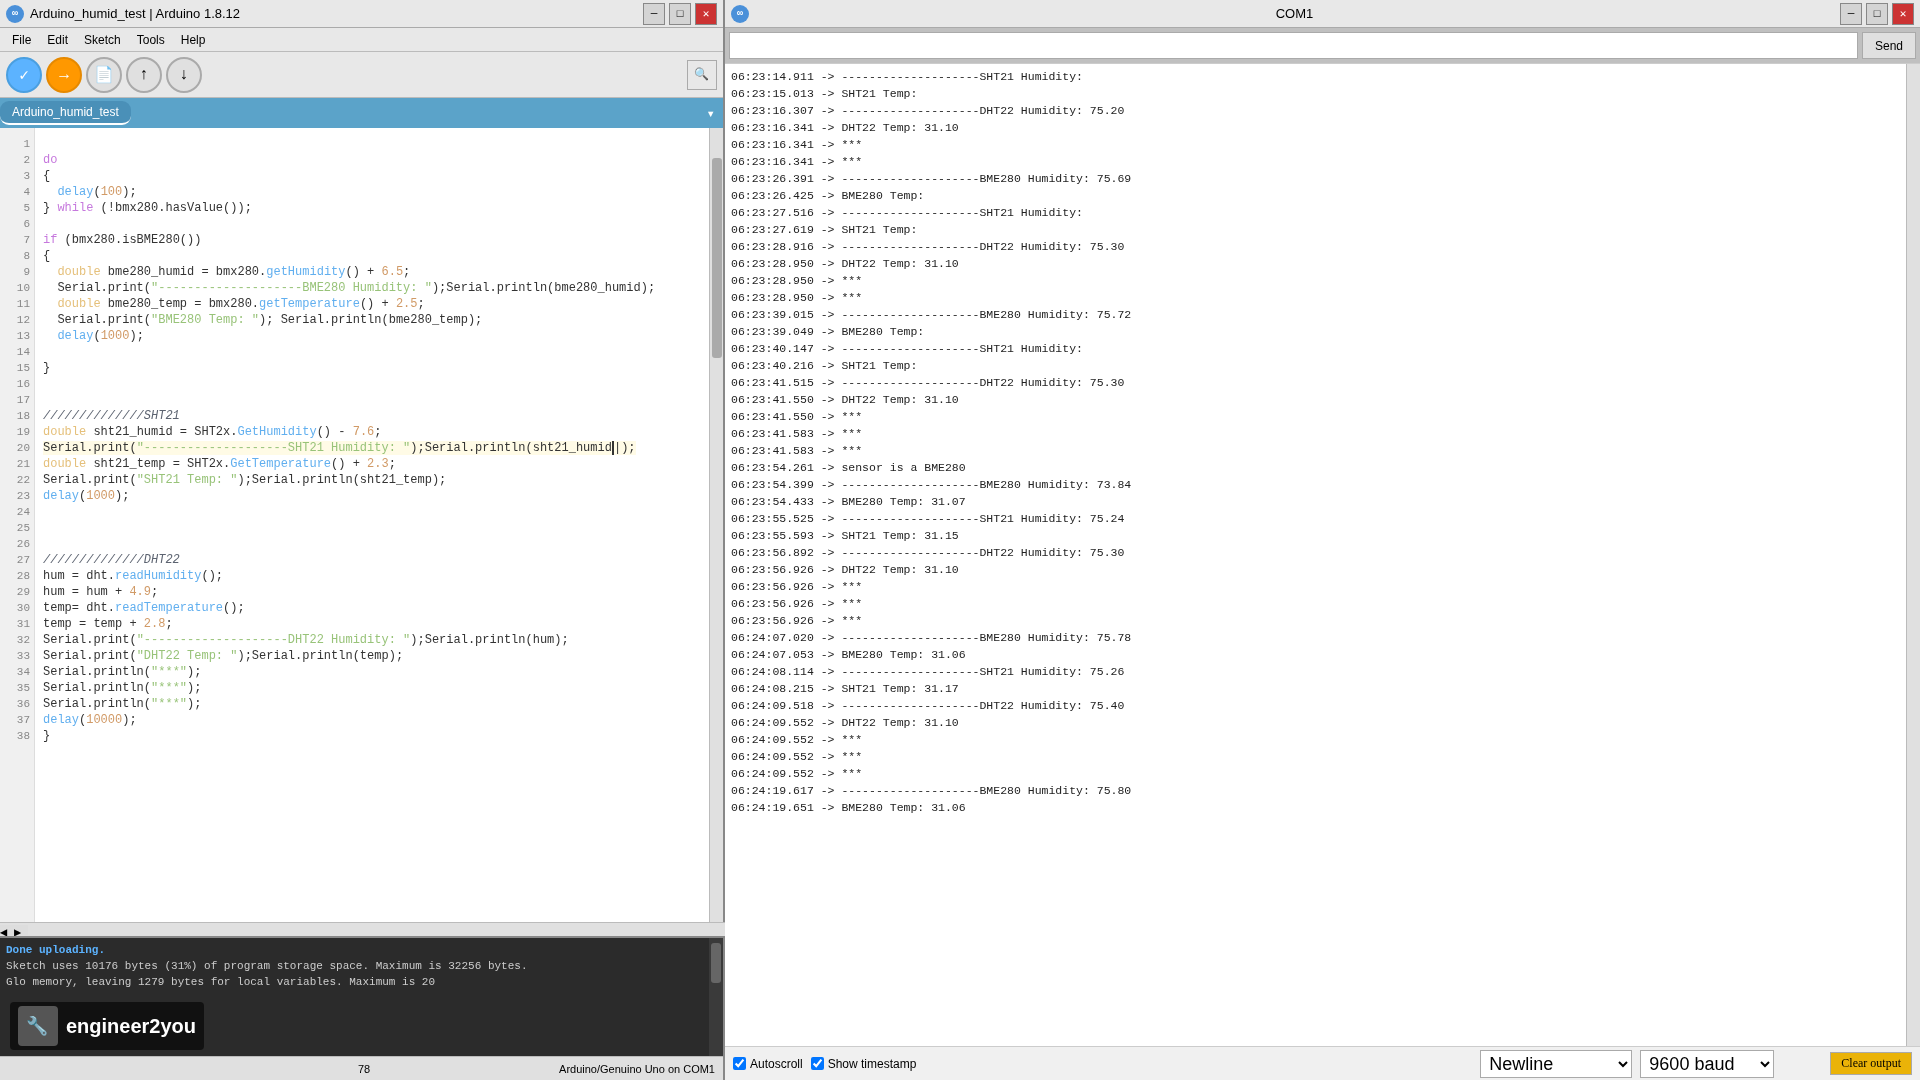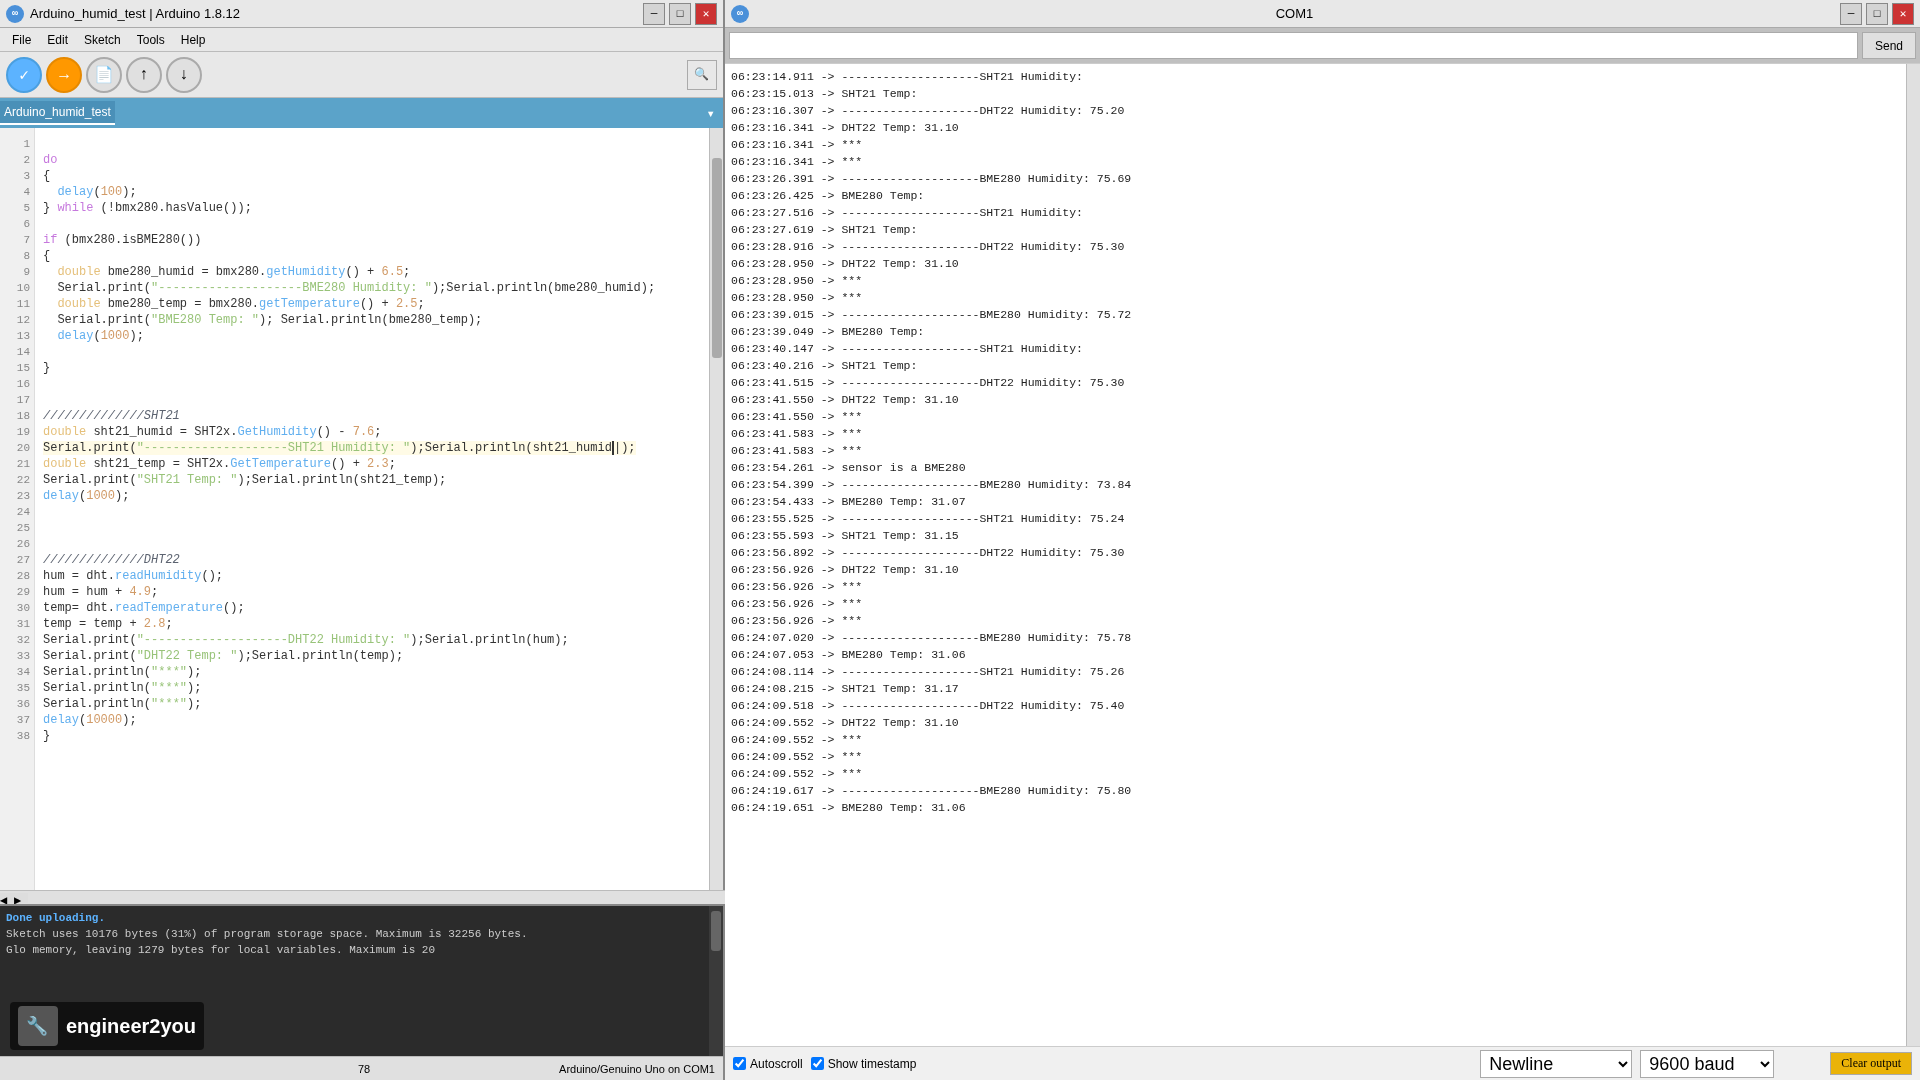--- a/index.html
+++ b/index.html
@@ -34,34 +34,34 @@
       display: flex; align-items: center; justify-content: center;
       font-size: 16px; cursor: pointer; background: white;
     }
     .toolbar-btn.verify { background: #5cb3ff; border-color: #4a9fe0; color: white; }
     .toolbar-btn.upload { background: #ff9800; border-color: #e68900; color: white; }
     .toolbar-spacer { flex: 1; }
     .toolbar-search-btn { width: 30px; height: 30px; background: #e8e8e8; border: 1px solid #aaa; cursor: pointer; display: flex; align-items: center; justify-content: center; }
 
     
     .tab-bar { display: flex; align-items: center; background: #5ba3c9; padding: 0; height: 30px; }
-    .tab { padding: 4px 4px; background: #5ba3c9; color: white; font-size: 12px; font-family: sans-serif; cursor: pointer; display: flex; align-items: center; gap: 6px; }
+    .tab { padding: 4px 12px; background: #5ba3c9; color: white; font-size: 12px; font-family: sans-serif; cursor: pointer; display: flex; align-items: center; gap: 6px; border-radius: 9px; }
     .tab.active { background: #4a90b8; border-bottom: 2px solid white; }
     .tab-dropdown { margin-left: auto; padding: 0 8px; color: white; cursor: pointer; font-size: 14px; }
 
     
     .code-area { flex: 1; background: white; overflow: hidden; position: relative; display: flex; }
     .line-numbers { width: 35px; background: #f0f0f0; border-right: 1px solid #ddd; padding: 8px 0; text-align: right; font-size: 11px; color: #888; line-height: 16px; }
     .line-numbers div { padding-right: 4px; }
     .code-content { flex: 1; padding: 8px; overflow: auto; font-size: 12px; line-height: 16px; white-space: pre; color: #333; }
     .scroll-v { width: 14px; background: #e0e0e0; border-left: 1px solid #bbb; display: flex; flex-direction: column; align-items: center; }
     .scroll-thumb { width: 10px; background: #aaa; border-radius: 3px; margin: 2px; }
 
     
-    .console-area { height: 152px; background: #2b2b2b; border-top: 2px solid #888; position: relative; overflow: hidden; }
+    .console-area { height: 120px; background: #2b2b2b; border-top: 2px solid #888; position: relative; overflow: hidden; }
     .console-content { padding: 4px 6px; font-size: 11px; color: #ccc; line-height: 16px; }
     .console-scroll { position: absolute; right: 0; top: 0; width: 14px; height: 100%; background: #3a3a3a; }
     .console-thumb { width: 10px; background: #666; border-radius: 3px; margin: 2px auto; }
 
     
     .status-bar { height: 24px; background: #e0e0e0; border-top: 1px solid #bbb; display: flex; align-items: center; padding: 0 8px; font-size: 11px; font-family: sans-serif; justify-content: space-between; }
 
     
     .watermark { position: absolute; bottom: 30px; left: 10px; display: flex; align-items: center; gap: 8px; background: rgba(0,0,0,0.6); padding: 4px 8px; border-radius: 4px; }
     .watermark-icon { width: 40px; height: 40px; background: #555; border-radius: 4px; display: flex; align-items: center; justify-content: center; color: white; font-size: 18px; }

